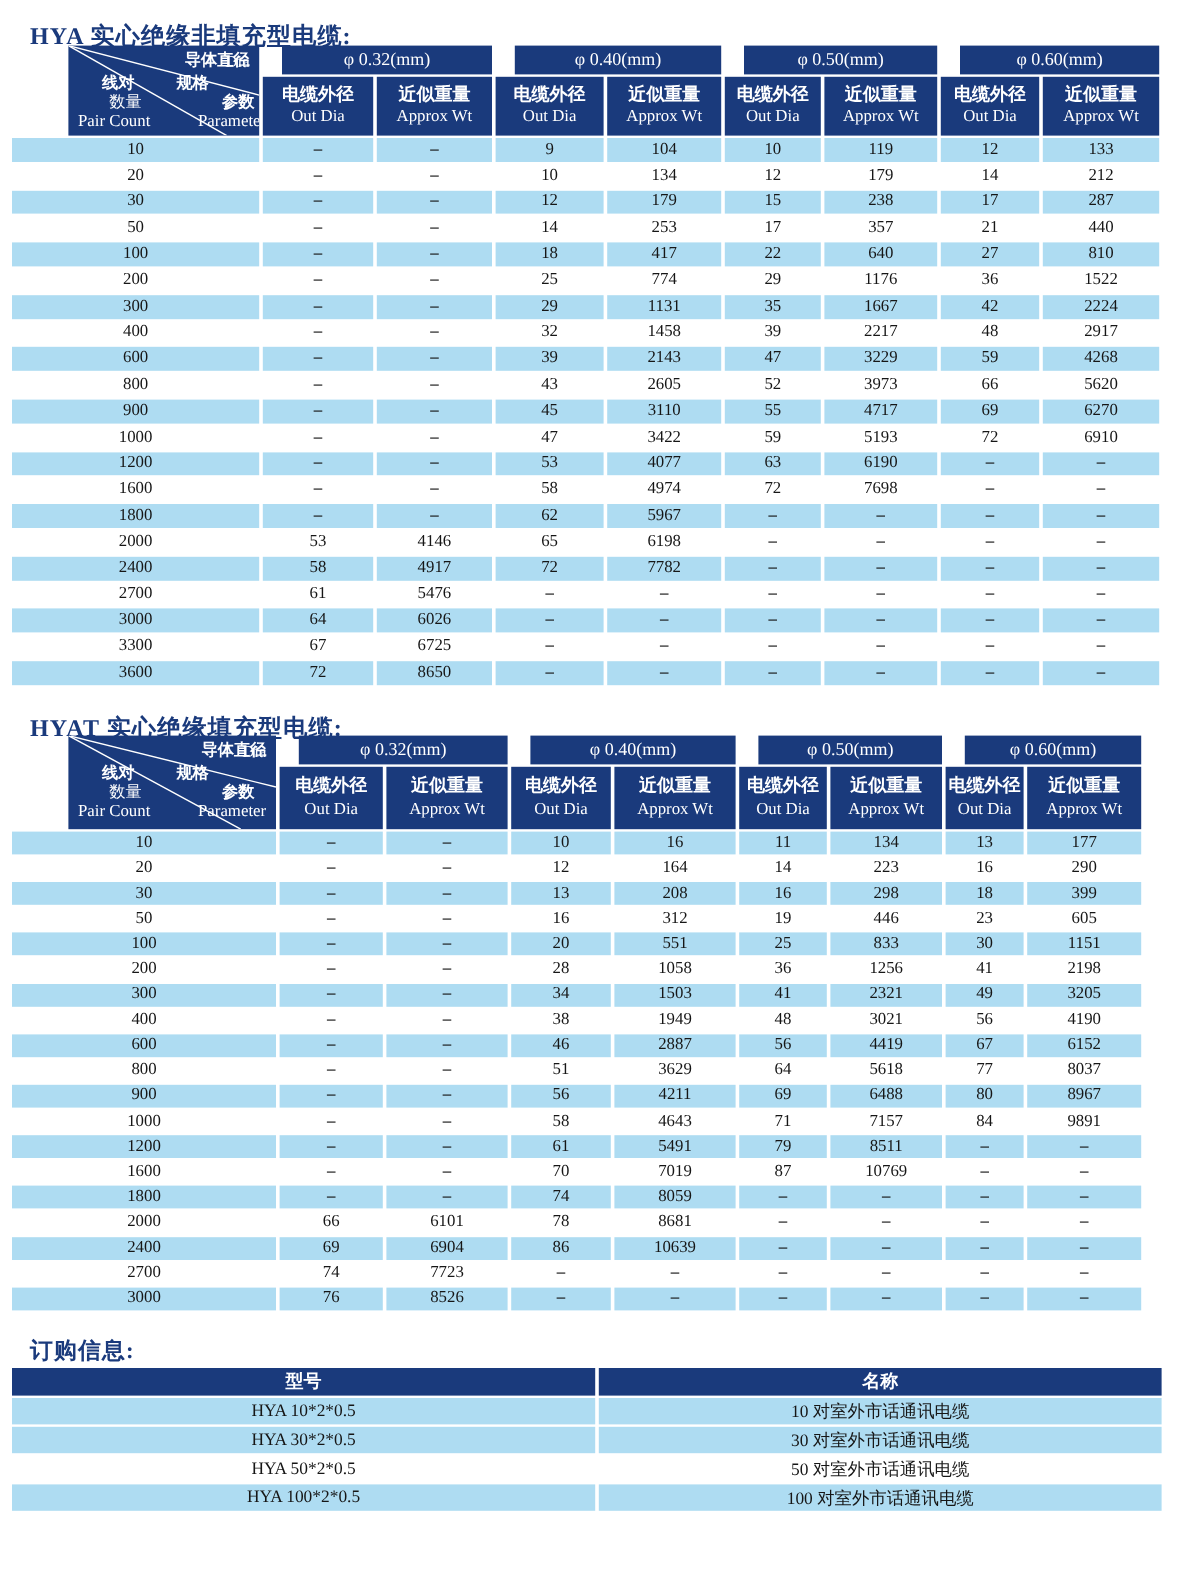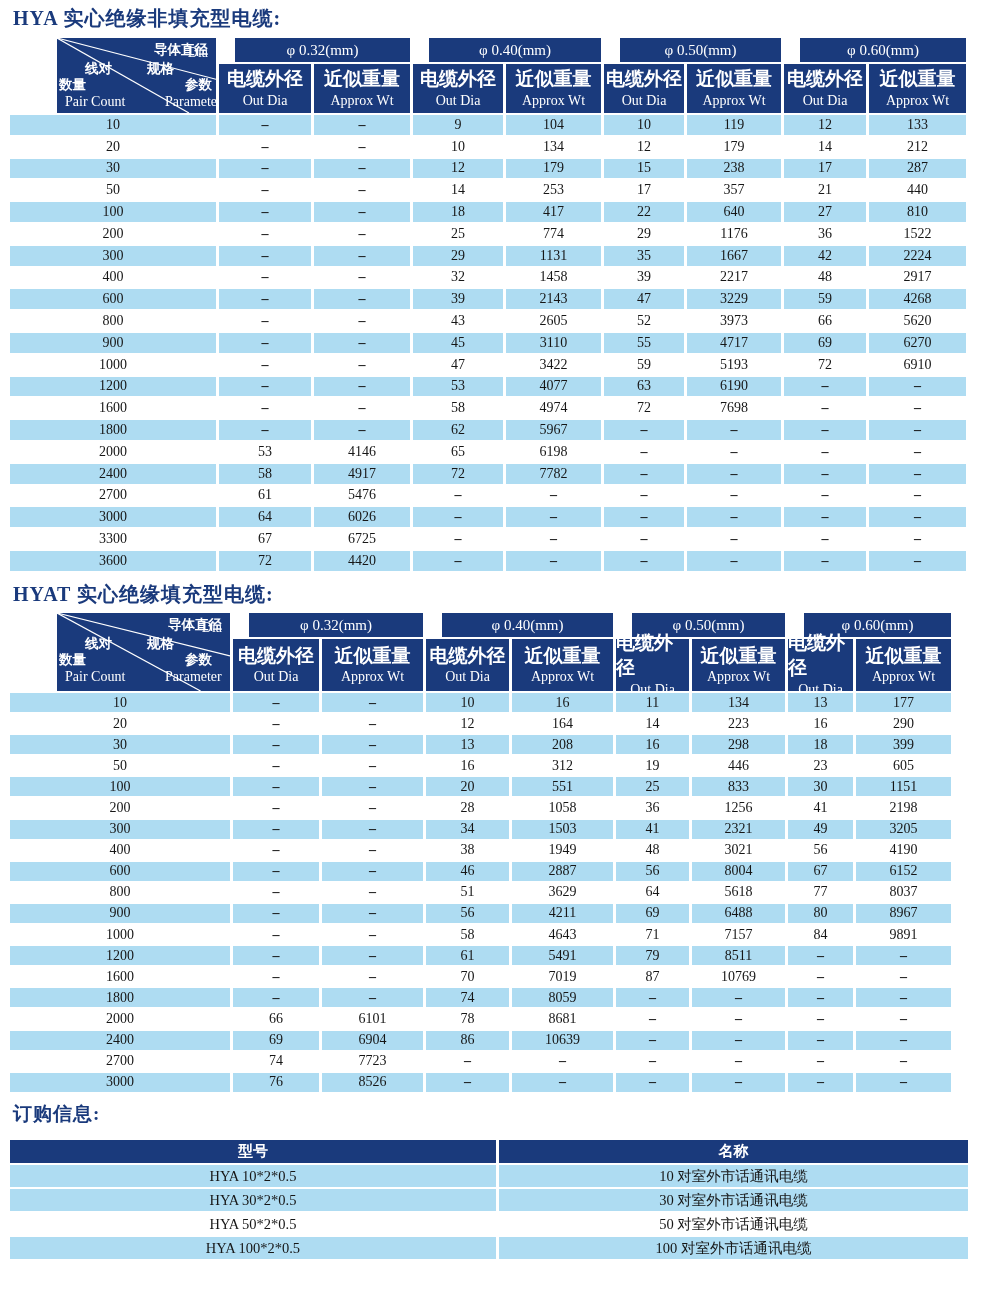--- a/index.html
+++ b/index.html
@@ -1,18 +1,18 @@
 <!DOCTYPE html>
 <html><head>
 <meta charset="utf-8">
 <style>
   html,body{margin:0;padding:0;background:#ffffff;}
   .page{position:relative;width:990px;height:1314px;background:#ffffff;
         font-family:"Liberation Serif",serif;overflow:hidden;}
-  .sec-title{position:absolute;left:13px;margin:0;color:#1a3a7c;
+  .sec-title{position:absolute;left:13px;margin:12px;color:#1a3a7c;
              font-size:20px;font-weight:bold;letter-spacing:1px;text-align:center;}
   #hya-title{top:5px;}
   #hyat-title{top:581px;}
   #order-title{top:1101px;font-size:19px;}
 
   .spec-table{position:absolute;left:10px;width:958px;display:grid;gap:2px 3px;}
   #hya-table{top:38px;
     grid-template-columns:206px 92px 96px 90px 95px 80px 94px 82px 97px;
     grid-template-rows:24px 49px repeat(21,19.8px);}
   #hyat-table{top:613px;
@@ -24,28 +24,28 @@
   .diag{position:absolute;left:0;top:0;width:100%;height:100%;}
   .diag line{stroke:#ffffff;stroke-width:1.2;}
   .chl{position:absolute;font-size:13.5px;white-space:nowrap;line-height:1;}
   .cjk{font-weight:bold;}
   .ch-dia-cn{top:5px;right:8px;font-weight:bold;}
   .ch-dia-en{top:8px;right:8px;font-size:14px;}
   .ch-spec1{top:24px;left:90px;font-weight:bold;}
   .ch-spec2{top:40px;left:128px;font-weight:bold;}
   .ch-spec-en{top:57px;left:108px;font-size:14px;}
   .ch-pair1{top:24px;left:28px;font-weight:bold;}
-  .ch-pair2{top:40px;left:2px;font-weight:bold;}
+  .ch-pair2{top:40px;left:34px;font-weight:normal;}
   .ch-pair-en{top:57px;left:8px;font-size:14px;}
 
   .h-group{grid-row:1;background:#1a3a7c;color:#ffffff;display:flex;
            align-items:center;justify-content:center;font-size:15px;margin-left:16px;}
   .h-sub{grid-row:2;background:#1a3a7c;color:#ffffff;display:flex;flex-direction:column;
          align-items:center;justify-content:center;font-size:14px;line-height:1.3;}
-  .h-sub .cjk{font-size:19px;}
+  .h-sub .cjk{font-size:15px;}
 
   .cell{display:flex;align-items:center;justify-content:center;
         font-size:14px;color:#161616;line-height:1;}
   .row-odd{background:#aedcf2;}
   .row-even{background:#ffffff;}
   .dash{font-weight:bold;}
 
   .order-table{position:absolute;left:10px;top:1140px;width:958px;display:grid;
                grid-template-columns:486px 469px;grid-template-rows:23px repeat(5,22px);
                gap:2px 3px;}
@@ -284,21 +284,21 @@
       <div class="cell row-even">67</div>
       <div class="cell row-even">6725</div>
       <div class="cell row-even dash">–</div>
       <div class="cell row-even dash">–</div>
       <div class="cell row-even dash">–</div>
       <div class="cell row-even dash">–</div>
       <div class="cell row-even dash">–</div>
       <div class="cell row-even dash">–</div>
       <div class="cell row-odd">3600</div>
       <div class="cell row-odd">72</div>
-      <div class="cell row-odd">4420</div>
+      <div class="cell row-odd">8650</div>
       <div class="cell row-odd dash">–</div>
       <div class="cell row-odd dash">–</div>
       <div class="cell row-odd dash">–</div>
       <div class="cell row-odd dash">–</div>
       <div class="cell row-odd dash">–</div>
       <div class="cell row-odd dash">–</div>
     </div>
 
   <h2 class="sec-title" id="hyat-title">HYAT 实心绝缘填充型电缆:</h2>
   <div class="spec-table" id="hyat-table">
@@ -423,21 +423,21 @@
       <div class="cell row-even">48</div>
       <div class="cell row-even">3021</div>
       <div class="cell row-even">56</div>
       <div class="cell row-even">4190</div>
       <div class="cell row-odd">600</div>
       <div class="cell row-odd dash">–</div>
       <div class="cell row-odd dash">–</div>
       <div class="cell row-odd">46</div>
       <div class="cell row-odd">2887</div>
       <div class="cell row-odd">56</div>
-      <div class="cell row-odd">8004</div>
+      <div class="cell row-odd">4419</div>
       <div class="cell row-odd">67</div>
       <div class="cell row-odd">6152</div>
       <div class="cell row-even">800</div>
       <div class="cell row-even dash">–</div>
       <div class="cell row-even dash">–</div>
       <div class="cell row-even">51</div>
       <div class="cell row-even">3629</div>
       <div class="cell row-even">64</div>
       <div class="cell row-even">5618</div>
       <div class="cell row-even">77</div>

